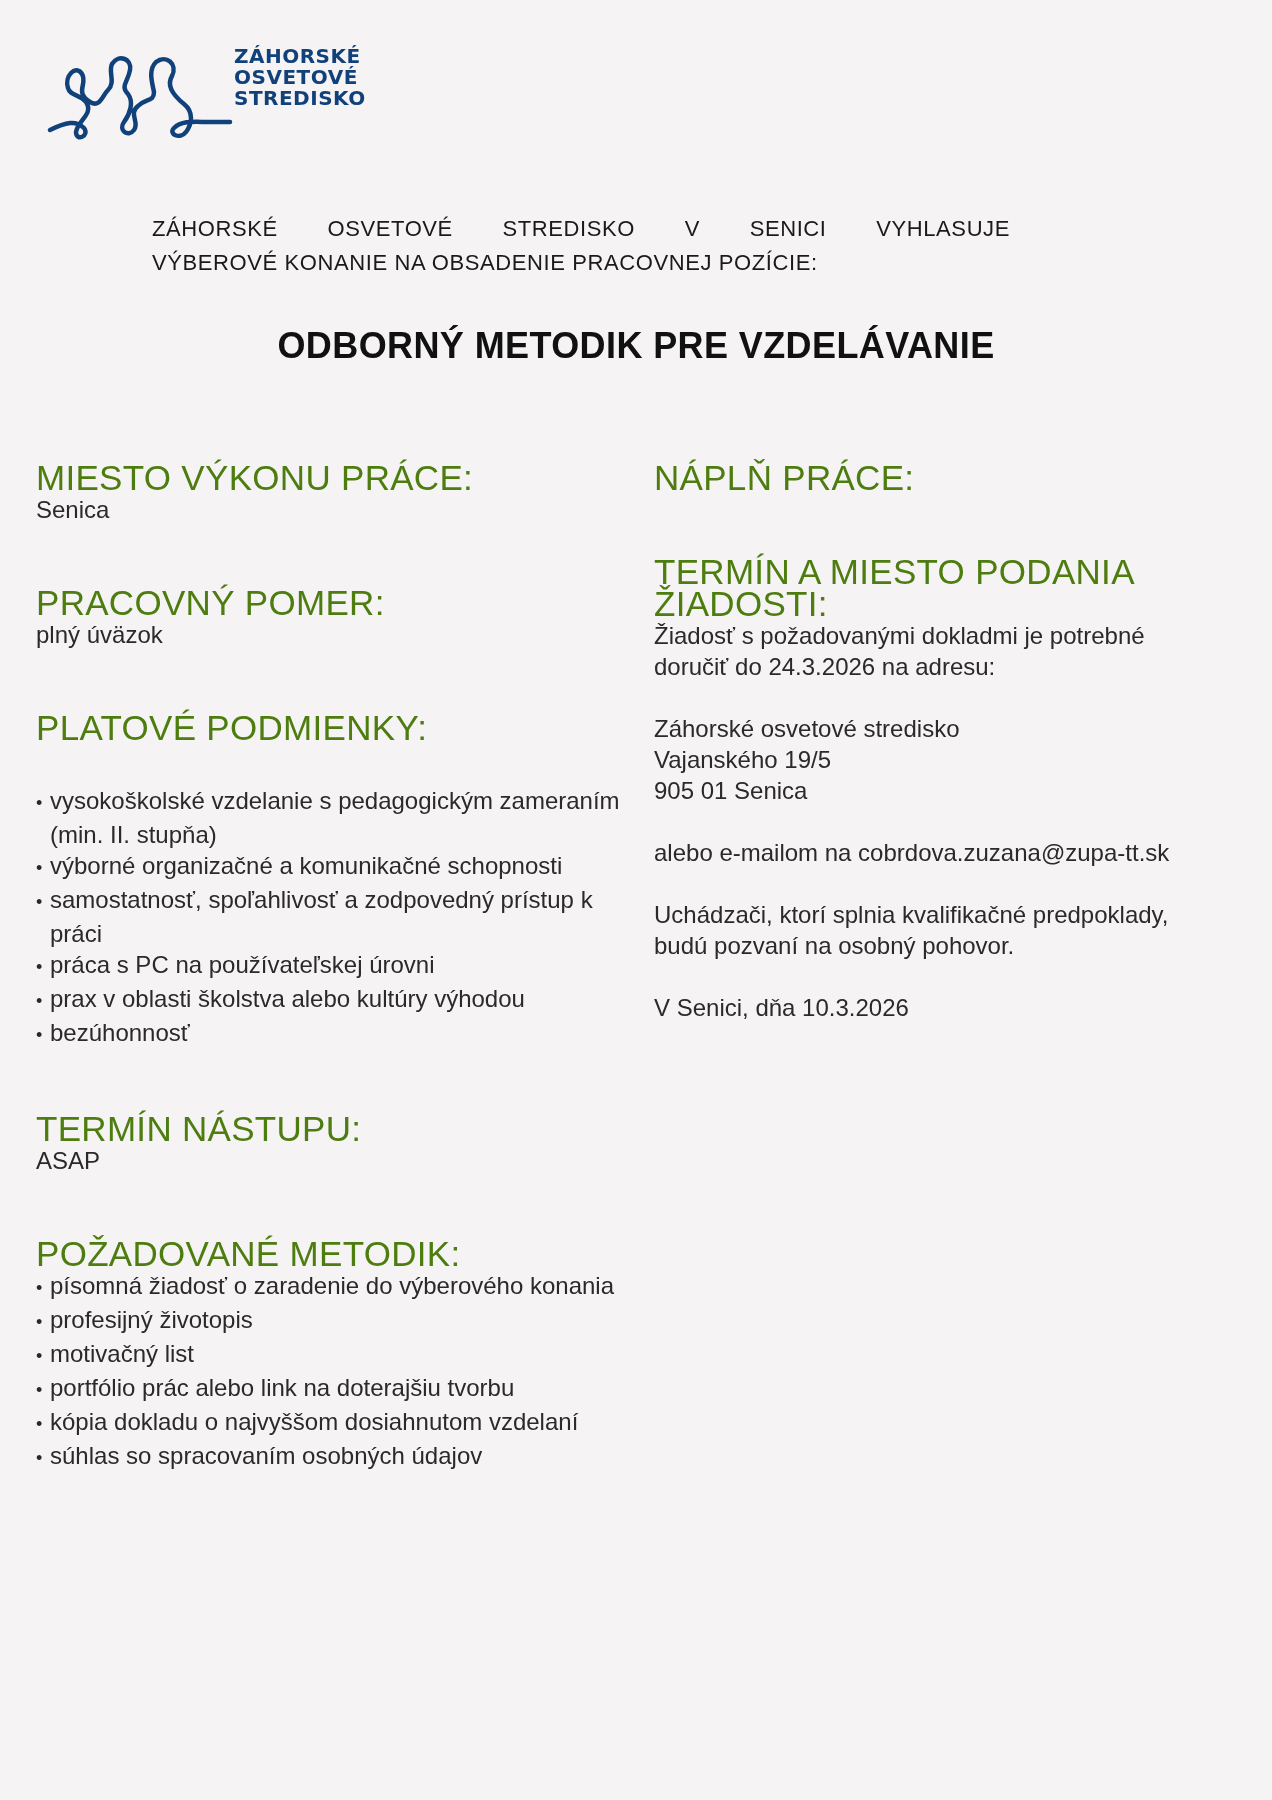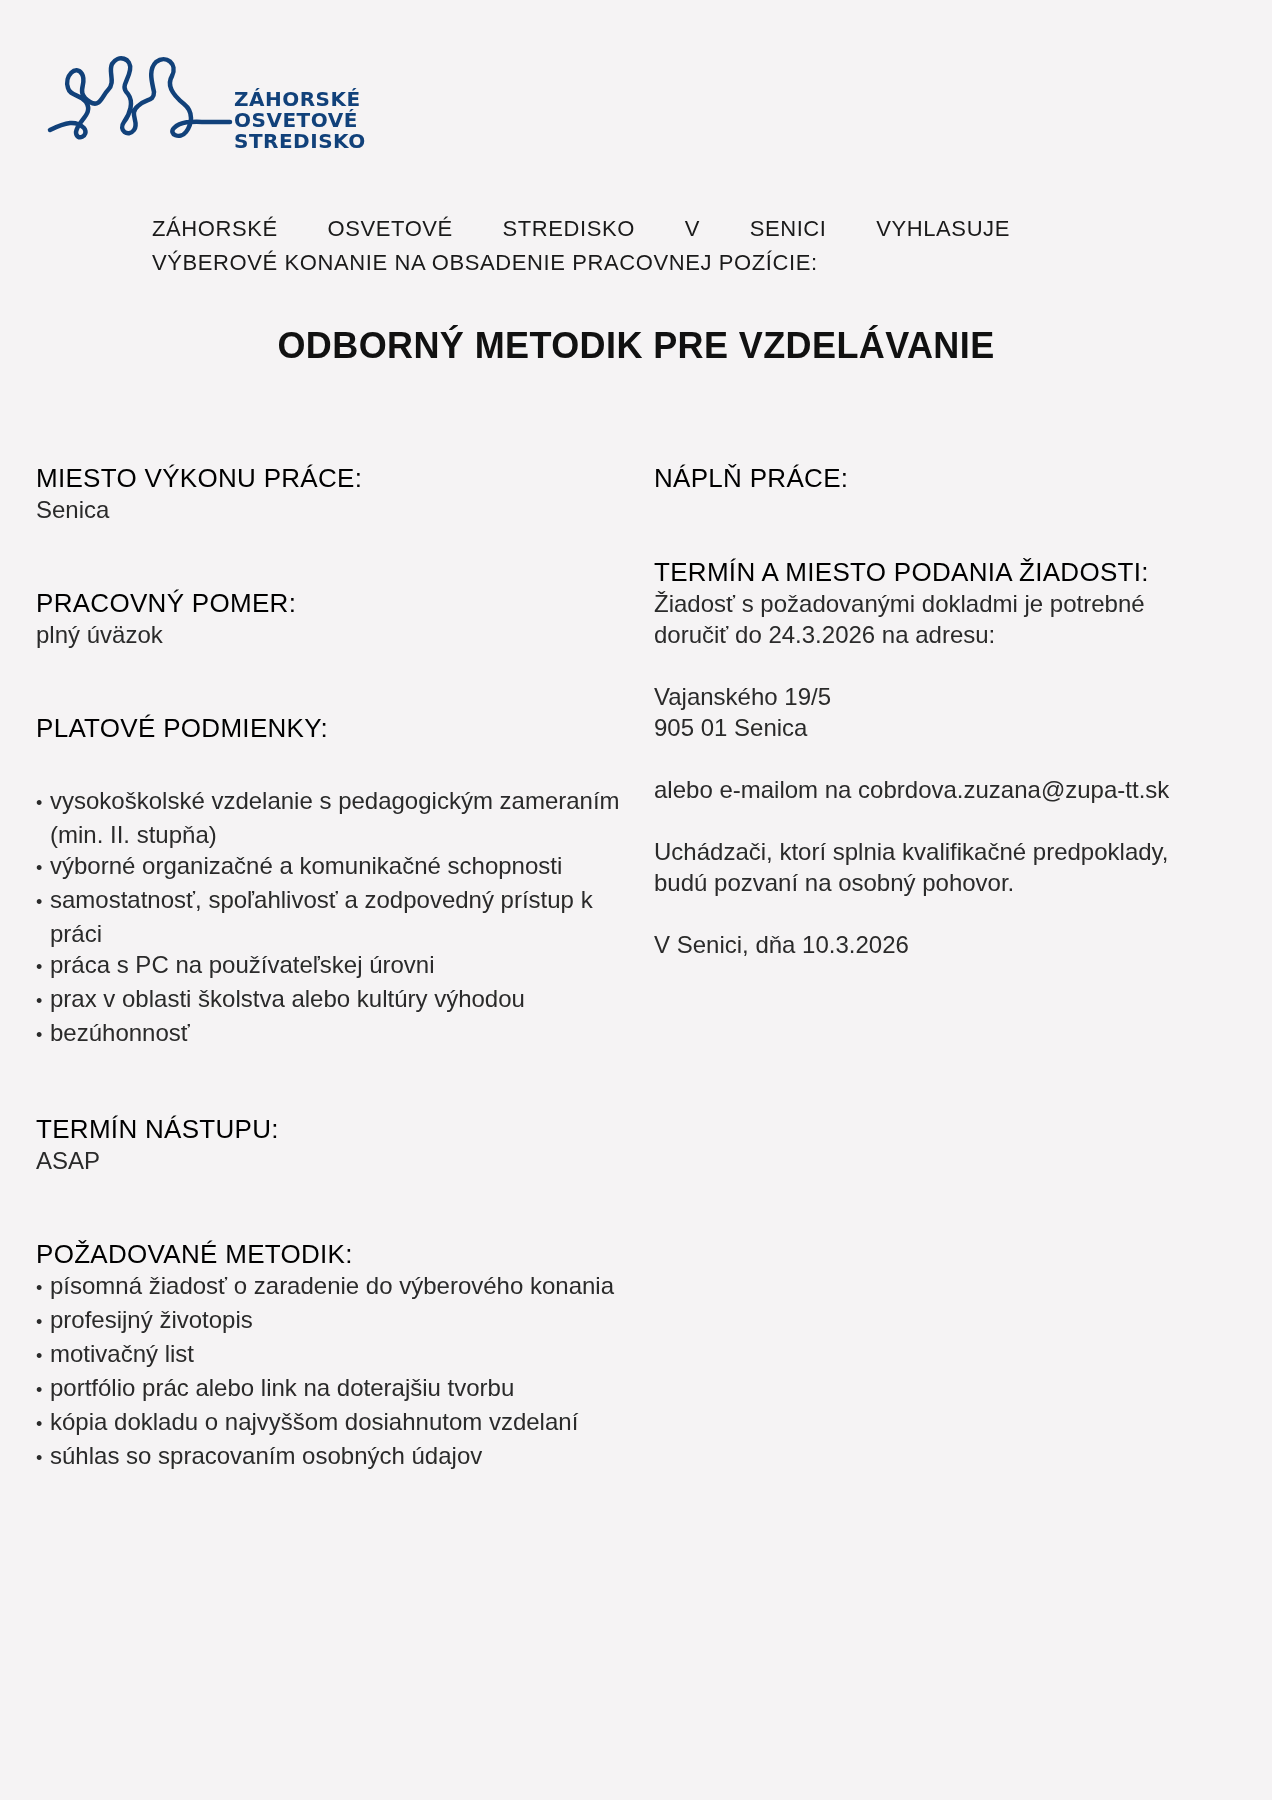--- a/index.html
+++ b/index.html
@@ -6,21 +6,21 @@
   body {
     width: 1272px; height: 1800px;
     background: #f5f3f4;
     color: #1e1e1e;
     font-family: "Liberation Sans", sans-serif;
     position: relative;
     overflow: hidden;
   }
   .logo {
     position: absolute; left: 46px; top: 52px;
-    display: flex; align-items: flex-end;
+    display: flex; align-items: flex-start;
   }
   .logo svg { display: block; }
   .logo-text {
     margin-left: -2px;
     margin-top: -6px;
     color: #11417a;
     font-family: "DejaVu Sans", sans-serif;
     font-weight: bold;
     font-size: 20px;
     line-height: 21px;
@@ -48,22 +48,22 @@
   .col {
     position: absolute; top: 462px;
     font-size: 24px; line-height: 31px;
     color: #2a2a2a;
   }
   .col.left { left: 36px; width: 600px; }
   .col.right { left: 654px; width: 600px; }
   .section { margin-bottom: 31px; }
   .section h2 {
     margin: 0; font-weight: normal;
-    font-size: 26px; line-height: 32px;
-    color: #000000;
+    font-size: 35px; line-height: 32px;
+    color: #4d7c0f;
     letter-spacing: 0.3px;
   }
   .section p { margin: 0; white-space: pre-line; }
   .section ul { list-style: none; margin: 0; padding: 0; }
   .section li { padding-left: 14px; text-indent: -14px; }
   .section li::before { content: "•"; display: inline-block; width: 14px; text-indent: 0; font-size: 18px; }
   .gap { height: 31px; }
 </style>
 </head>
 <body>
@@ -134,20 +134,21 @@
 
 <div class="col right">
   <div class="section">
     <h2>NÁPLŇ PRÁCE:</h2>
   </div>
   <div class="gap"></div>
   <div class="section">
     <h2>TERMÍN A MIESTO PODANIA ŽIADOSTI:</h2>
     <p style="width:540px">Žiadosť s požadovanými dokladmi je potrebné doručiť do 24.3.2026 na adresu:</p>
     <div class="gap"></div>
+    <p>Záhorské osvetové stredisko</p>
     <p>Vajanského 19/5</p>
     <p>905 01 Senica</p>
     <div class="gap"></div>
     <p>alebo e-mailom na cobrdova.zuzana@zupa-tt.sk</p>
     <div class="gap"></div>
     <p style="width:560px">Uchádzači, ktorí splnia kvalifikačné predpoklady, budú pozvaní na osobný pohovor.</p>
     <div class="gap"></div>
     <p>V Senici, dňa 10.3.2026</p>
   </div>
 </div>

